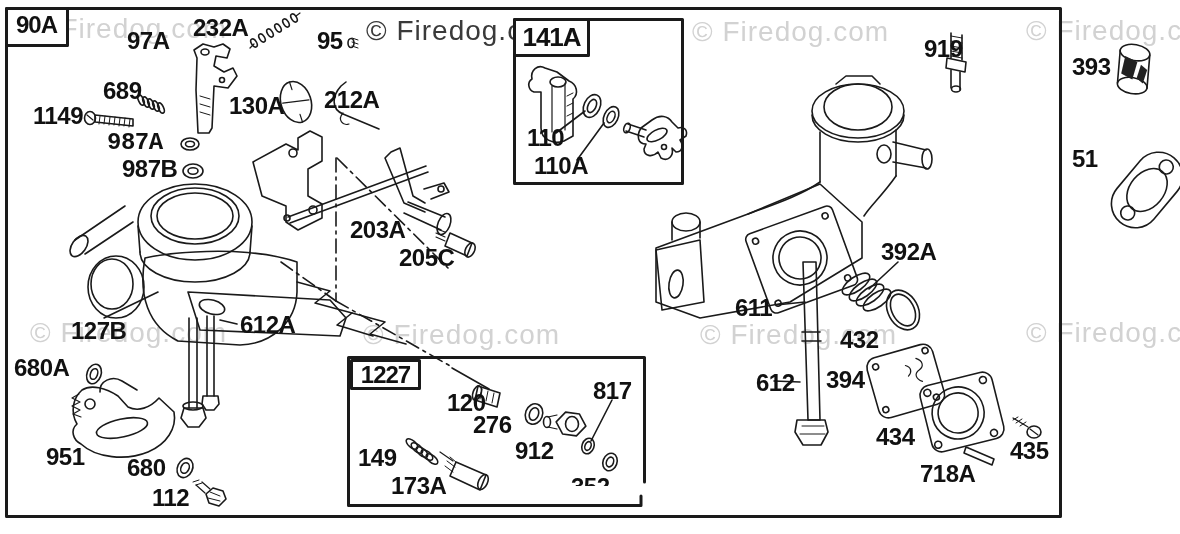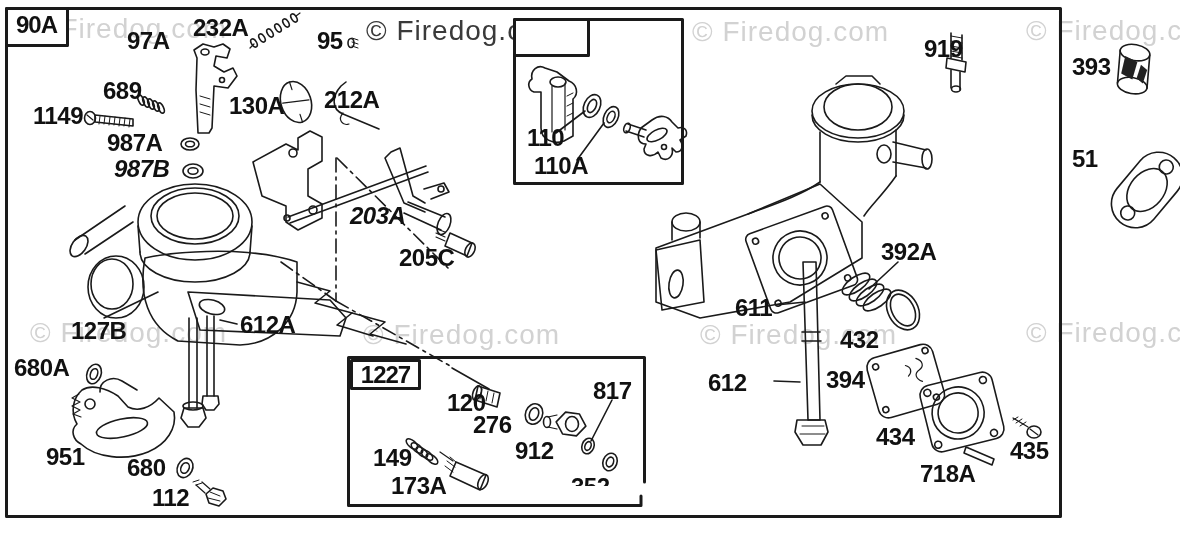--- a/index.html
+++ b/index.html
@@ -347,48 +347,49 @@
   </svg>
 
   <div id="label-layer">
       <div class="plabel" style="left: 127px; top: 28px;">97A</div>
       <div class="plabel" style="left: 193px; top: 15px;">232A</div>
       <div class="plabel" style="left: 317px; top: 28px;">95</div>
       <div class="plabel" style="left: 324px; top: 59px; margin-top: 28px;">212A</div>
       <div class="plabel" style="left: 103px; top: 78px;">689</div>
       <div class="plabel" style="left: 33px; top: 103px;">1149</div>
       <div class="plabel" style="left: 229px; top: 93px;">130A</div>
-      <div class="plabel" style="left: 107px; top: 130px;">987A</div>
-      <div class="plabel" style="left: 114px; top: 156px; font-style: italic;">987B</div>
-      <div class="plabel" style="left: 350px; top: 203px; font-style: italic;">203A</div>
+      <div class="plabel" style="left: 107px; top: 130px; font-family: Liberation Mono, monospace;">987A</div>
+      <div class="plabel" style="left: 122px; top: 156px;">987B</div>
+      <div class="plabel" style="left: 350px; top: 217px;">203A</div>
       <div class="plabel" style="left: 399px; top: 245px;">205C</div>
       <div class="plabel" style="left: 71px; top: 318px;">127B</div>
       <div class="plabel" style="left: 240px; top: 312px;">612A</div>
       <div class="plabel" style="left: 14px; top: 355px;">680A</div>
       <div class="plabel" style="left: 46px; top: 444px;">951</div>
       <div class="plabel" style="left: 127px; top: 455px;">680</div>
       <div class="plabel" style="left: 152px; top: 485px;">112</div>
       <div class="plabel" style="left: 527px; top: 125px; text-align: right;">110</div>
       <div class="plabel" style="left: 534px; top: 153px;">110A</div>
       <div class="plabel" style="left: 897px; top: 36px; margin-left: 27px;">919</div>
       <div class="plabel" style="left: 1072px; top: 54px;">393</div>
       <div class="plabel" style="left: 1072px; top: 146px;">51</div>
       <div class="plabel" style="left: 881px; top: 239px;">392A</div>
       <div class="plabel" style="left: 735px; top: 295px;">611</div>
       <div class="plabel" style="left: 840px; top: 327px;">432</div>
-      <div class="plabel" style="left: 708px; top: 370px;">612</div>
+      <div class="plabel" style="left: 756px; top: 370px;">612</div>
       <div class="plabel" style="left: 826px; top: 367px;">394</div>
       <div class="plabel" style="left: 876px; top: 424px;">434</div>
       <div class="plabel" style="left: 1010px; top: 438px;">435</div>
       <div class="plabel" style="left: 920px; top: 461px;">718A</div>
       <div class="plabel" style="left: 447px; top: 390px;">120</div>
       <div class="plabel" style="left: 473px; top: 412px;">276</div>
       <div class="plabel" style="left: 593px; top: 378px;">817</div>
       <div class="plabel" style="left: 515px; top: 438px;">912</div>
-      <div class="plabel" style="left: 358px; top: 445px; margin-left: 15px;">149</div>
+      <div class="plabel" style="left: 358px; top: 445px;">149</div>
       <div class="plabel" style="left: 391px; top: 473px;">173A</div>
       <div class="plabel clipped" style="left: 571px; top: 474px;">352</div>
     </div>
 
   <div class="gbox-label" id="gbox-90A">90A</div>
+  <div class="gbox-label" id="gbox-141A">141A</div>
   <div class="gbox-label" id="gbox-1227">1227</div>
 
 </div>
 
 </body></html>

